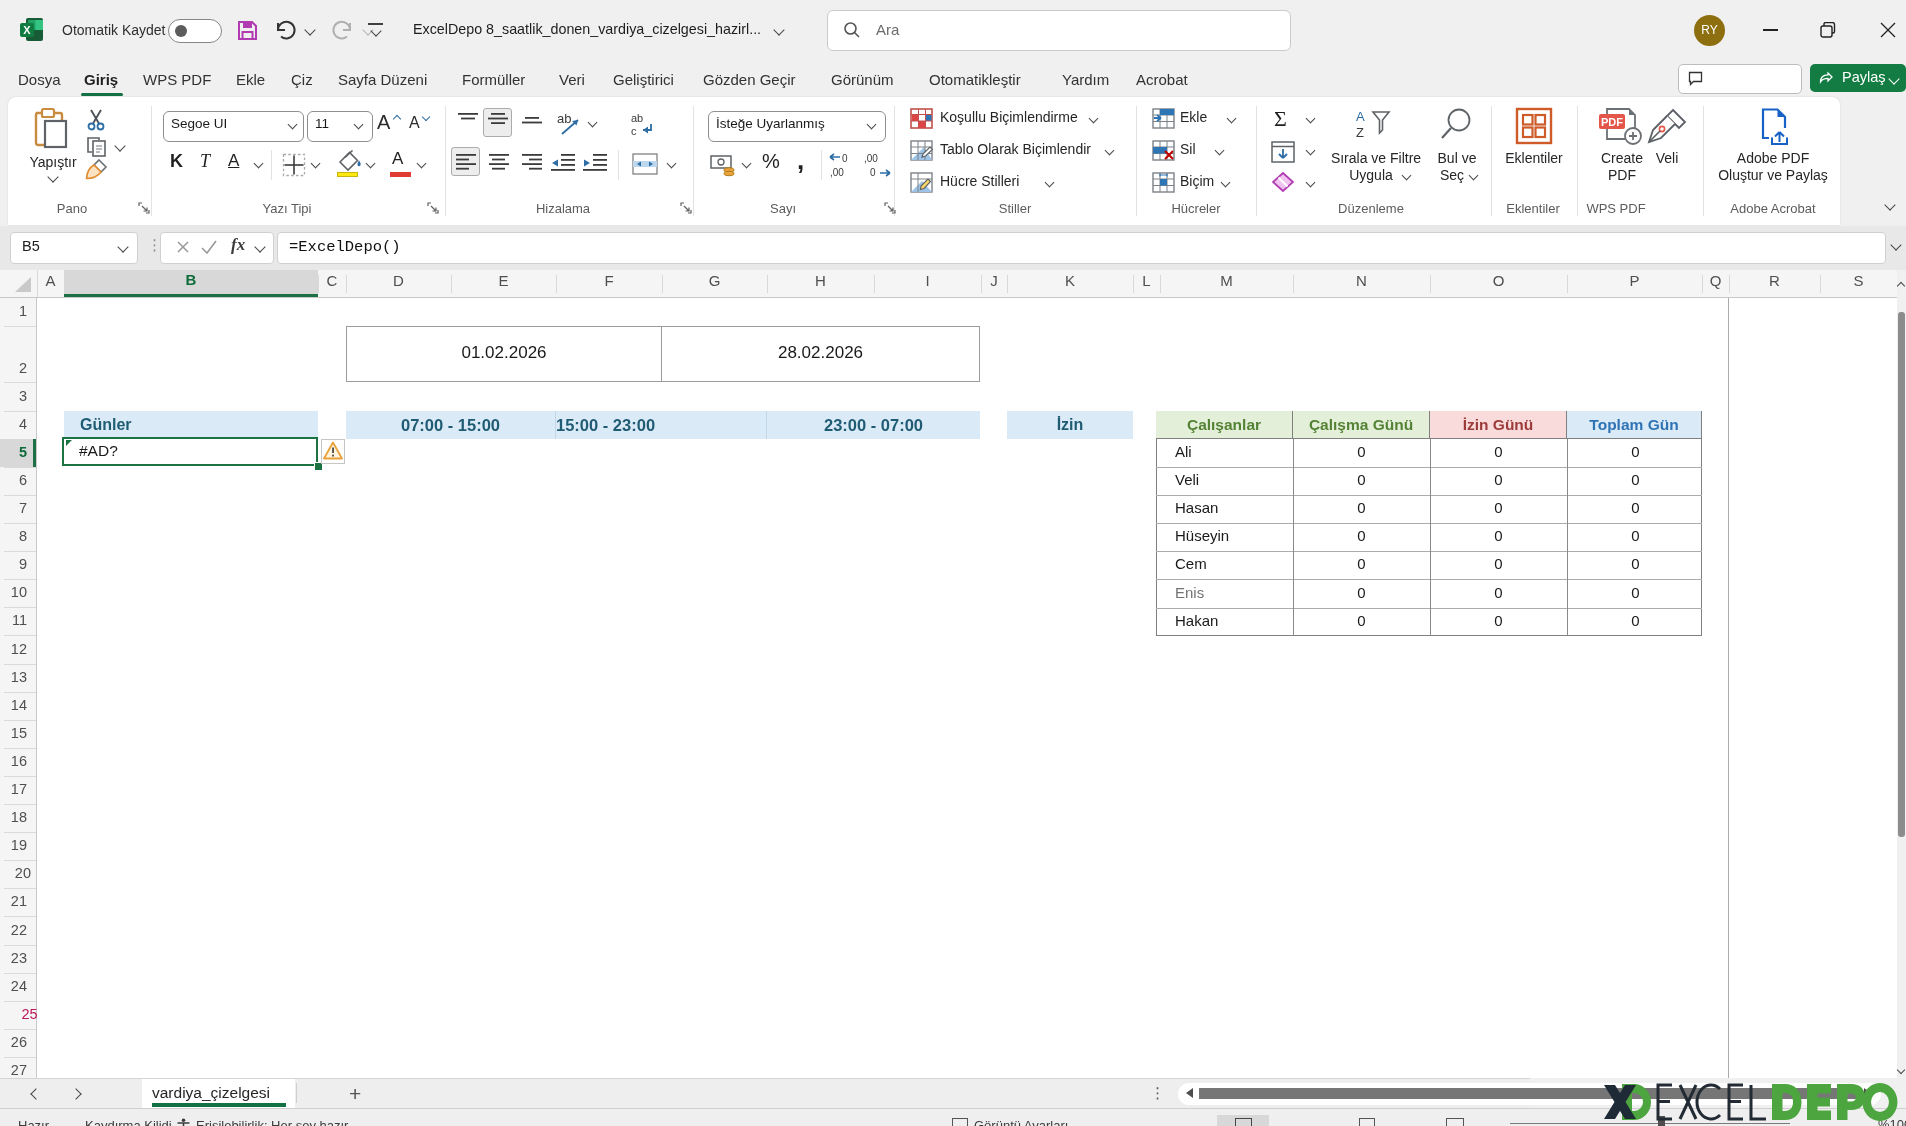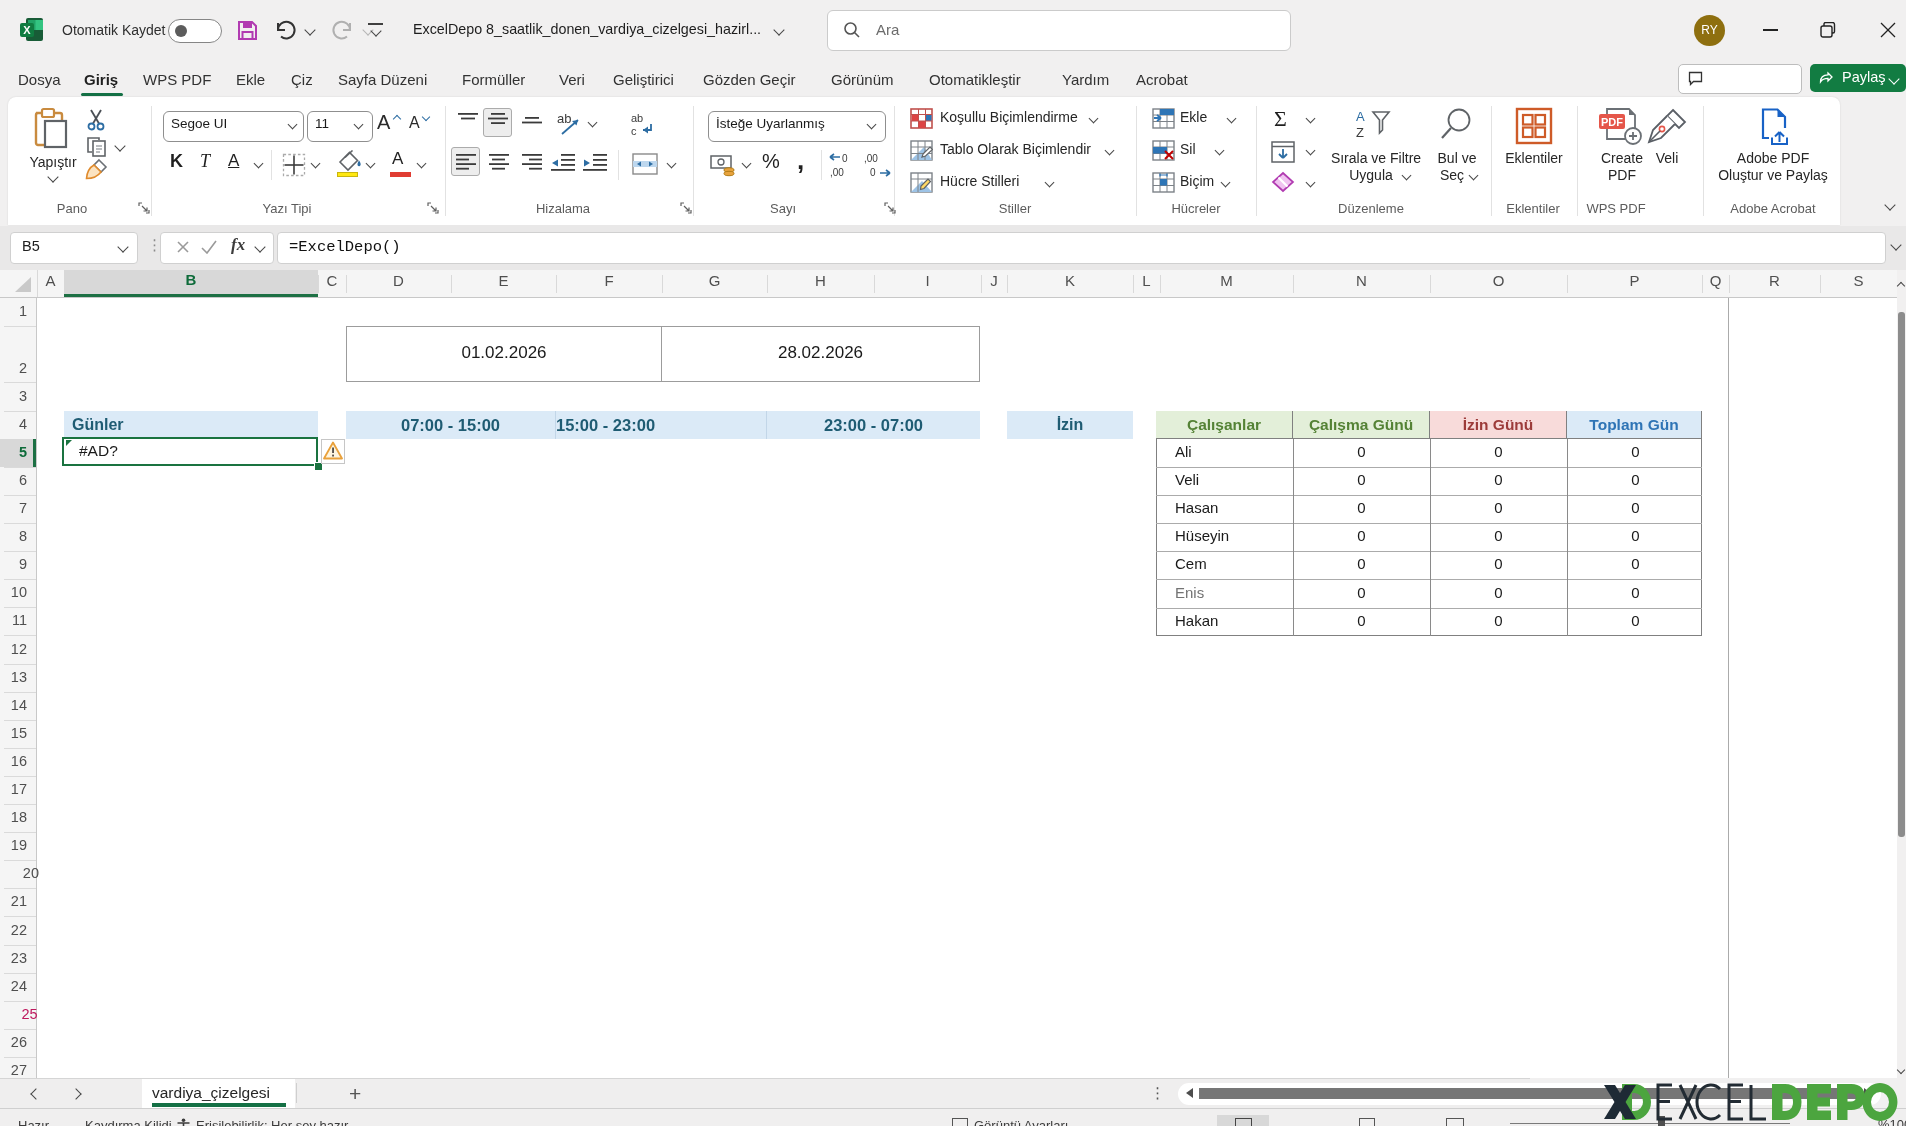--- a/index.html
+++ b/index.html
@@ -521,21 +521,21 @@
     <div class="ab" style="left:0;top:427px;width:27px;text-align:right;color:#4f4f4f;">15</div>
     <div class="ab" style="left:4px;top:450px;width:32px;height:1px;background:#DADADA;"></div>
     <div class="ab" style="left:0;top:455px;width:27px;text-align:right;color:#4f4f4f;">16</div>
     <div class="ab" style="left:4px;top:478px;width:32px;height:1px;background:#DADADA;"></div>
     <div class="ab" style="left:0;top:483px;width:27px;text-align:right;color:#4f4f4f;">17</div>
     <div class="ab" style="left:4px;top:506px;width:32px;height:1px;background:#DADADA;"></div>
     <div class="ab" style="left:0;top:511px;width:27px;text-align:right;color:#4f4f4f;">18</div>
     <div class="ab" style="left:4px;top:534px;width:32px;height:1px;background:#DADADA;"></div>
     <div class="ab" style="left:0;top:539px;width:27px;text-align:right;color:#4f4f4f;">19</div>
     <div class="ab" style="left:4px;top:562px;width:32px;height:1px;background:#DADADA;"></div>
-    <div class="ab" style="left:12px;top:567px;width:27px;text-align:right;color:#4f4f4f;">20</div>
+    <div class="ab" style="left:4px;top:567px;width:27px;text-align:right;color:#4f4f4f;">20</div>
     <div class="ab" style="left:4px;top:590px;width:32px;height:1px;background:#DADADA;"></div>
     <div class="ab" style="left:0;top:595px;width:27px;text-align:right;color:#4f4f4f;">21</div>
     <div class="ab" style="left:4px;top:618px;width:32px;height:1px;background:#DADADA;"></div>
     <div class="ab" style="left:0;top:624px;width:27px;text-align:right;color:#4f4f4f;">22</div>
     <div class="ab" style="left:4px;top:647px;width:32px;height:1px;background:#DADADA;"></div>
     <div class="ab" style="left:0;top:652px;width:27px;text-align:right;color:#4f4f4f;">23</div>
     <div class="ab" style="left:4px;top:675px;width:32px;height:1px;background:#DADADA;"></div>
     <div class="ab" style="left:0;top:680px;width:27px;text-align:right;color:#4f4f4f;">24</div>
     <div class="ab" style="left:4px;top:703px;width:32px;height:1px;background:#DADADA;"></div>
     <div class="ab" style="left:16px;top:708px;width:27px;text-align:center;color:#be185d;">25</div>
@@ -545,21 +545,21 @@
     <div class="ab" style="left:0;top:764px;width:27px;text-align:right;color:#4f4f4f;">27</div>
 
   </div>
 
 
   <div class="ab" style="left:346px;top:28px;width:316px;height:56px;background:#fff;border:1px solid #9C9C9C;box-sizing:border-box;"></div>
   <div class="ab" style="left:661px;top:28px;width:319px;height:56px;background:#fff;border:1px solid #9C9C9C;box-sizing:border-box;"></div>
   <div class="ab" style="left:346px;top:45px;width:316px;text-align:center;font-size:17px;color:#1a1a1a;">01.02.2026</div>
   <div class="ab" style="left:661px;top:45px;width:319px;text-align:center;font-size:17px;color:#1a1a1a;">28.02.2026</div>
 
-  <div class="ab" style="left:64px;top:113px;width:254px;height:28px;background:#DBEAF7;color:#1F5C73;font-weight:bold;font-size:16px;line-height:28px;padding-left:8px;box-sizing:border-box;">Günler</div>
+  <div class="ab" style="left:64px;top:113px;width:254px;height:28px;background:#DBEAF7;color:#1F5C73;font-weight:bold;font-size:16px;line-height:28px;padding-left:16px;box-sizing:border-box;">Günler</div>
   <div class="ab" style="left:346px;top:113px;width:210px;height:28px;background:#DBEAF7;color:#1F5C73;font-weight:bold;font-size:16.5px;line-height:28px;text-align:center;border-right:1px solid #C2D6E8;box-sizing:border-box;">07:00 - 15:00</div>
   <div class="ab" style="left:556px;top:113px;width:211px;height:28px;background:#DBEAF7;color:#1F5C73;font-weight:bold;font-size:16.5px;line-height:28px;text-align:left;border-right:1px solid #C2D6E8;box-sizing:border-box;">15:00 - 23:00</div>
   <div class="ab" style="left:767px;top:113px;width:213px;height:28px;background:#DBEAF7;color:#1F5C73;font-weight:bold;font-size:16.5px;line-height:28px;text-align:center;box-sizing:border-box;">23:00 - 07:00</div>
   <div class="ab" style="left:1007px;top:113px;width:126px;height:28px;background:#DBEAF7;color:#1F5C73;font-weight:bold;font-size:16px;line-height:28px;text-align:center;">İzin</div>
 
   <div class="ab" style="left:79px;top:144px;font-size:15.5px;color:#1a1a1a;">#AD?</div>
   <div class="ab" style="left:62px;top:139px;width:256px;height:29px;border:2.2px solid #1A7340;box-sizing:border-box;"></div>
   <div class="ab" style="left:66px;top:142px;width:0;height:0;border-left:6px solid #1A7340;border-bottom:6px solid transparent;"></div>
   <div class="ab" style="left:314px;top:164px;width:7px;height:7px;background:#1A7340;border:1px solid #fff;"></div>
 

